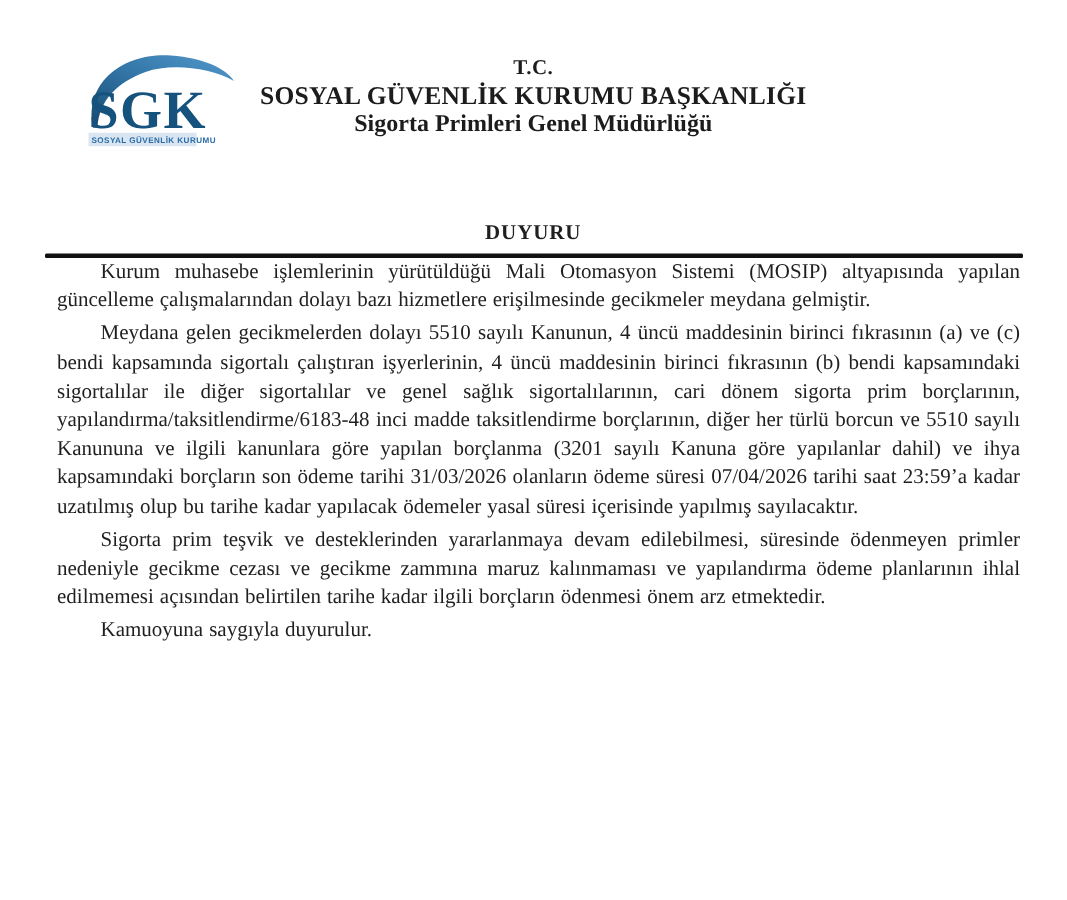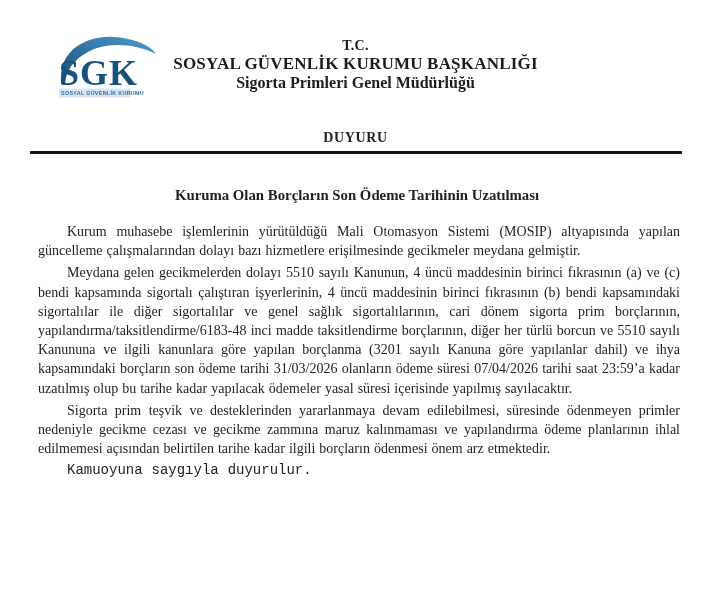--- a/index.html
+++ b/index.html
@@ -31,21 +31,21 @@
   }
   .h-tc   { font-size: 14px;   line-height: 17px; letter-spacing: 0.3px; font-family: Liberation Serif, serif; }
   .h-org  { font-size: 17px; line-height: 19px; letter-spacing: 0.2px; }
   .h-dept { font-size: 16px; line-height: 19px; }
   
   .duyuru {
     text-align: center;
     font-weight: bold;
     font-size: 14px;
     letter-spacing: 0.6px;
-    margin-top: 38px;
+    margin-top: 56px;
   }
   .rule {
     height: 3px;
     background: #111111;
     margin: 5px 29px 0 30px;
     border-radius: 1px;
   }
   
   .content { margin: 0 31px 0 34px; }
   .title {
@@ -56,21 +56,21 @@
     margin: 31px 0 17px 0;
   }
   .par {
     font-size: 14px;
     line-height: 19.2px;
     text-align: justify;
     text-indent: 29px;
     margin: 0 0 3px 4px;
     word-spacing: 0.5px;
   }
-  .closing { text-align: left; font-family: Liberation Mono, monospace; }
+  .closing { text-align: left; }
 </style>
 </head>
 <body>
 
 <div class="page">
 
   <div class="logo">
     <svg viewBox="0 0 108 72" xmlns="http://www.w3.org/2000/svg">
       <defs>
         <linearGradient id="swooshGrad" x1="0" y1="1" x2="1" y2="0">
@@ -89,20 +89,19 @@
   <header class="header">
     <div class="h-tc">T.C.</div>
     <div class="h-org">SOSYAL GÜVENLİK KURUMU BAŞKANLIĞI</div>
     <div class="h-dept">Sigorta Primleri Genel Müdürlüğü</div>
   </header>
 
   <div class="duyuru">DUYURU</div>
   <div class="rule"></div>
 
   <main class="content">
-    <h1 class="title">Kuruma Olan Borçların Son Ödeme Tarihinin Uzatılması</h1>
     <p class="par">Kurum muhasebe işlemlerinin yürütüldüğü Mali Otomasyon Sistemi (MOSIP) altyapısında yapılan güncelleme çalışmalarından dolayı bazı hizmetlere erişilmesinde gecikmeler meydana gelmiştir.</p>
     <p class="par">Meydana gelen gecikmelerden dolayı 5510 sayılı Kanunun, 4 üncü maddesinin birinci fıkrasının (a) ve (c) bendi kapsamında sigortalı çalıştıran işyerlerinin, 4 üncü maddesinin birinci fıkrasının (b) bendi kapsamındaki sigortalılar ile diğer sigortalılar ve genel sağlık sigortalılarının, cari dönem sigorta prim borçlarının, yapılandırma/taksitlendirme/6183-48 inci madde taksitlendirme borçlarının, diğer her türlü borcun ve 5510 sayılı Kanununa ve ilgili kanunlara göre yapılan borçlanma (3201 sayılı Kanuna göre yapılanlar dahil) ve ihya kapsamındaki borçların son ödeme tarihi 31/03/2026 olanların ödeme süresi 07/04/2026 tarihi saat 23:59’a kadar uzatılmış olup bu tarihe kadar yapılacak ödemeler yasal süresi içerisinde yapılmış sayılacaktır.</p>
     <p class="par">Sigorta prim teşvik ve desteklerinden yararlanmaya devam edilebilmesi, süresinde ödenmeyen primler nedeniyle gecikme cezası ve gecikme zammına maruz kalınmaması ve yapılandırma ödeme planlarının ihlal edilmemesi açısından belirtilen tarihe kadar ilgili borçların ödenmesi önem arz etmektedir.</p>
     <p class="par closing">Kamuoyuna saygıyla duyurulur.</p>
   </main>
 
 </div>
 
 </body></html>

